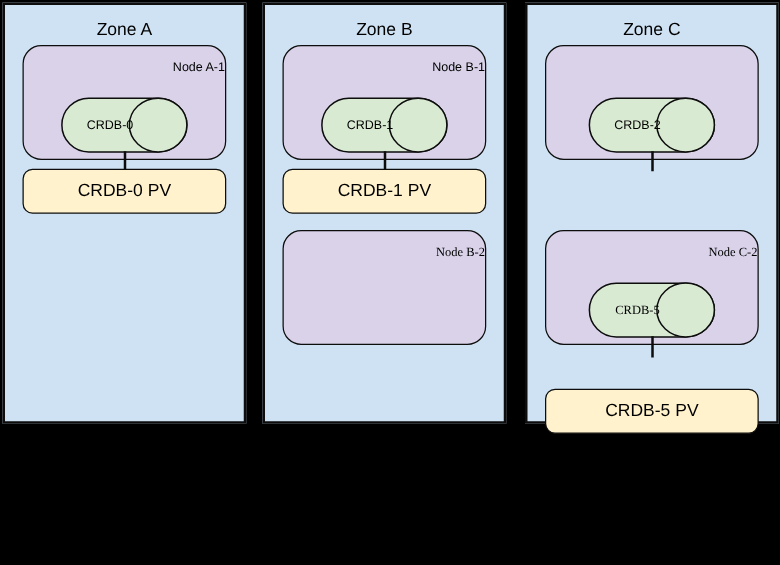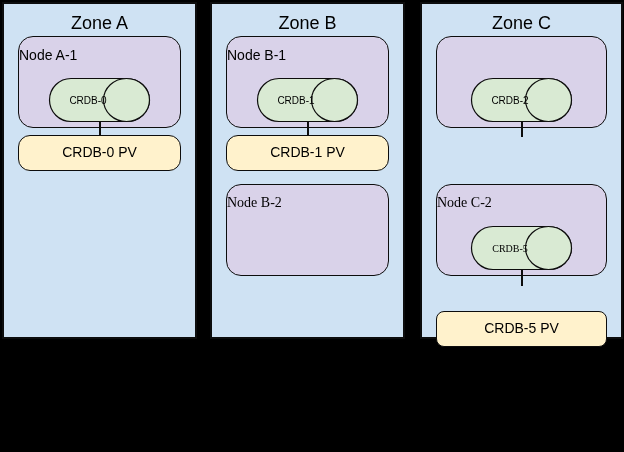--- a/index.html
+++ b/index.html
@@ -21,39 +21,39 @@
     box-sizing: border-box;
   }
   .zone-a { left: 2px;   width: 195px; }
   .zone-b { left: 210px; width: 195px; }
   .zone-c { left: 420px; width: 203px; }
 
   .zone-label {
     position: absolute;
     top: 11px; left: 0; right: 0;
     text-align: center;
-    font-size: 18px;
+    font-size: 14px;
     line-height: 16px;
   }
   .node {
     position: absolute;
     left: 14px; right: 14px;
     height: 92px;
     background: #d9d2e9;
     border: 1px solid #0d0d0d;
     border-radius: 15px;
     box-sizing: border-box;
   }
   .row1 { top: 32px; }
   .row2 { top: 180px; font-family: Liberation Serif, serif; }
   .node-label {
     position: absolute;
     top: 10px; left: 0; right: 0;
-    text-align: left;
-    font-size: 14px;
+    text-align: right;
+    font-size: 10px;
     line-height: 16px;
   }
   .cylinder {
     position: absolute;
     left: 50%;
     transform: translateX(-50%);
     top: 40px;
     width: 104px;
     height: 46px;
   }
@@ -72,21 +72,21 @@
     left: 14px; right: 14px;
     height: 36px;
     background: #fff2cc;
     border: 1px solid #0d0d0d;
     border-radius: 8px;
     box-sizing: border-box;
     text-align: center;
     font-size: 14px;
     line-height: 33px;
   }
-  .pv1 { top: 131px; border-radius: 12px; }
+  .pv1 { top: 131px; }
   .pv2 { top: 280px; margin-top: 27px; }
 </style>
 </head>
 <body>
 
 <div class="canvas">
 
   <section class="zone zone-a">
     <div class="zone-label">Zone A</div>
 

